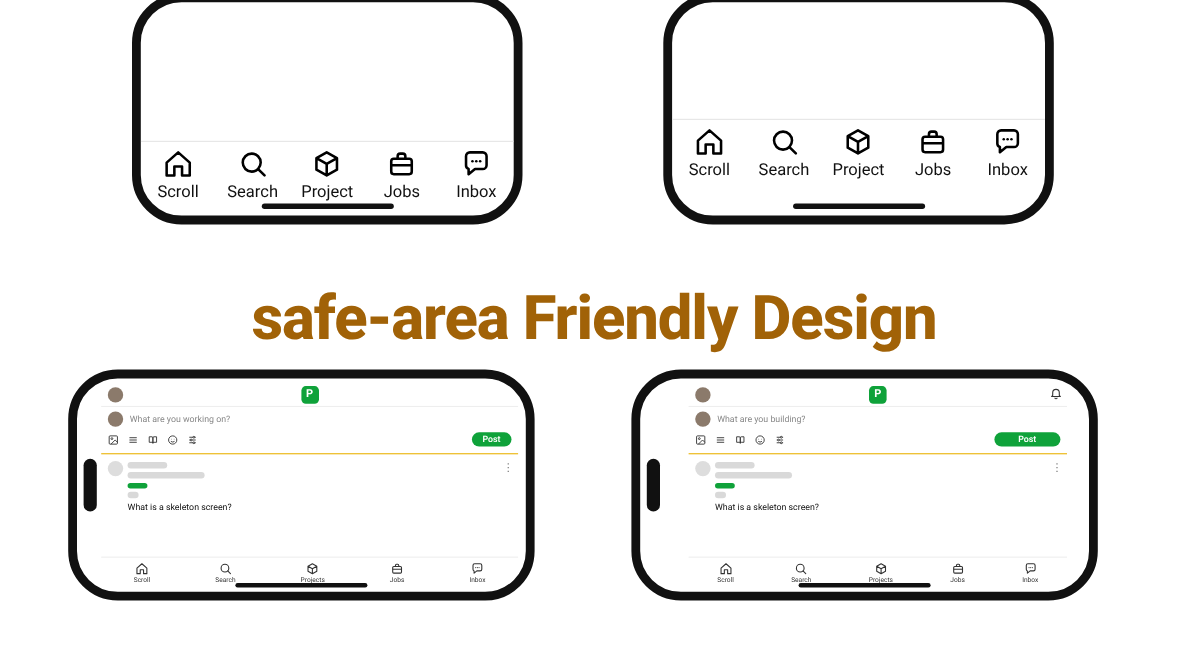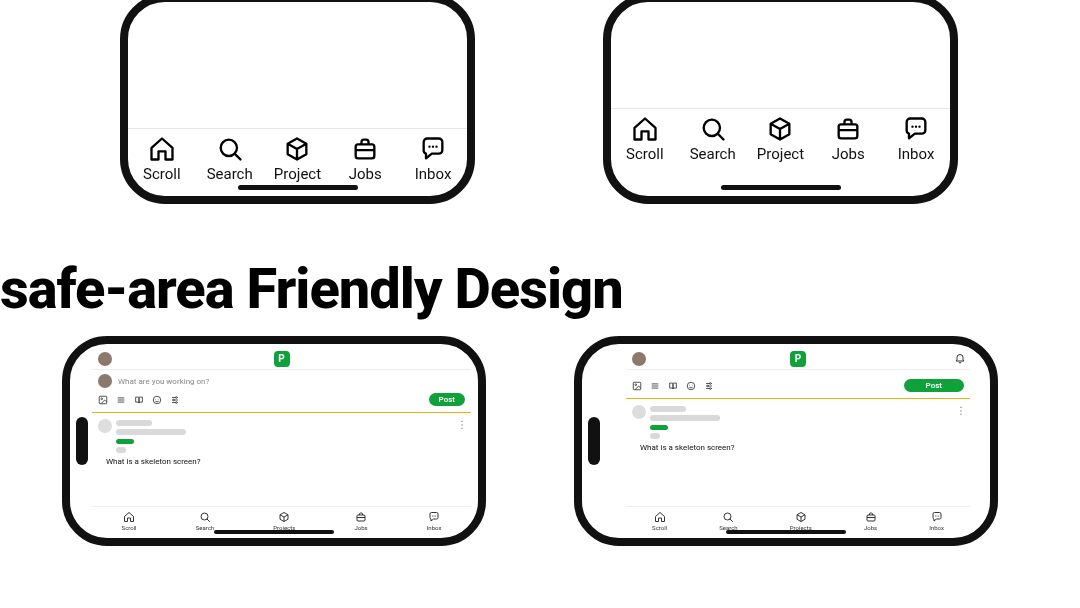--- a/index.html
+++ b/index.html
@@ -1,18 +1,18 @@
 <!DOCTYPE html>
 <html><head>
 <meta charset="utf-8">
 <style>
   * { box-sizing: border-box; margin: 0; padding: 0; }
   body { font-family: -apple-system, BlinkMacSystemFont, "Segoe UI", Roboto, sans-serif; background: #fff; width: 1080px; height: 608px; position: relative; overflow: hidden; }
 
-  .title { position: absolute; left: 0; right: 0; top: 256px; font-weight: 800; font-size: 56px; letter-spacing: -1px; color: #000000; }
+  .title { position: absolute; left: 0; right: 0; top: 256px; text-align: center; font-weight: 800; font-size: 56px; letter-spacing: -1px; color: #a16207; }
 
   .phone-portrait { position: absolute; width: 355px; height: 210px; border: 8px solid #111; border-radius: 45px; background: #fff; overflow: hidden; }
   .phone-portrait .home-indicator { position: absolute; bottom: 6px; left: 50%; transform: translateX(-50%); width: 120px; height: 5px; background: #111; border-radius: 3px; }
   .pp-left { left: 120px; top: -6px; }
   .pp-right { left: 603px; top: -6px; }
 
   .tabbar { position: absolute; bottom: 0; left: 0; right: 0; height: 68px; border-top: 1px solid #e5e5e5; display: flex; justify-content: space-around; align-items: flex-start; padding-top: 6px; }
   .pp-right .tabbar { bottom: 20px; }
   .tab { display: flex; flex-direction: column; align-items: center; gap: 2px; min-width: 58px; }
   .tab svg { width: 28px; height: 28px; }
@@ -41,21 +41,21 @@
   .pl-right .post-btn { padding: 2px 22px; }
 
   .feed { flex: 1; padding: 6px; position: relative; }
   .feed .avatar2 { width: 14px; height: 14px; border-radius: 50%; background: #ddd; position: absolute; left: 6px; top: 6px; }
   .feed .menu-dots { position: absolute; right: 4px; top: 6px; font-size: 10px; color: #777; }
   .sk { position: absolute; background: #d9d9d9; border-radius: 3px; height: 6px; }
   .sk1 { left: 24px; top: 7px; width: 36px; }
   .sk2 { left: 24px; top: 16px; width: 70px; }
   .sk3 { left: 24px; top: 26px; width: 18px; background: #0fa23a; height:5px; }
   .sk4 { left: 24px; top: 34px; width: 10px; }
-  .feed-text { position: absolute; left: 14px; top: 44px; font-size: 8px; color: #111; }
+  .feed-text { position: absolute; left: 24px; top: 44px; font-size: 8px; color: #111; }
 
   .mini-tabbar { height: 28px; border-top: 1px solid #eee; display: flex; justify-content: space-around; align-items: center; }
   .mini-tab { display: flex; flex-direction: column; align-items: center; gap: 1px; }
   .mini-tab svg { width: 12px; height: 12px; }
   .mini-label { font-size: 6px; color: #333; }
 </style>
 </head>
 <body>
 
 <svg width="0" height="0" style="position:absolute">
@@ -277,20 +277,24 @@
 <div class="phone-land pl-right">
   <div class="app">
     <div class="app-header">
       <div class="avatar"></div>
       <div class="logo-p">P</div>
       <span class="header-right"><svg viewBox="0 0 24 24" width="12" height="12">
             <use href="#ic-bell"></use>
           </svg></span>
     </div>
     <div class="composer">
+      <div class="composer-row1">
+        <div class="avatar"></div>
+        <span class="composer-placeholder">What are you building?</span>
+      </div>
       <div class="composer-row2">
         <span class="toolbar-icon">
             <svg viewBox="0 0 24 24" width="10" height="10">
               <use href="#ic-image"></use>
             </svg>
           </span>
         <span class="toolbar-icon">
             <svg viewBox="0 0 24 24" width="10" height="10">
               <use href="#ic-list"></use>
             </svg>

